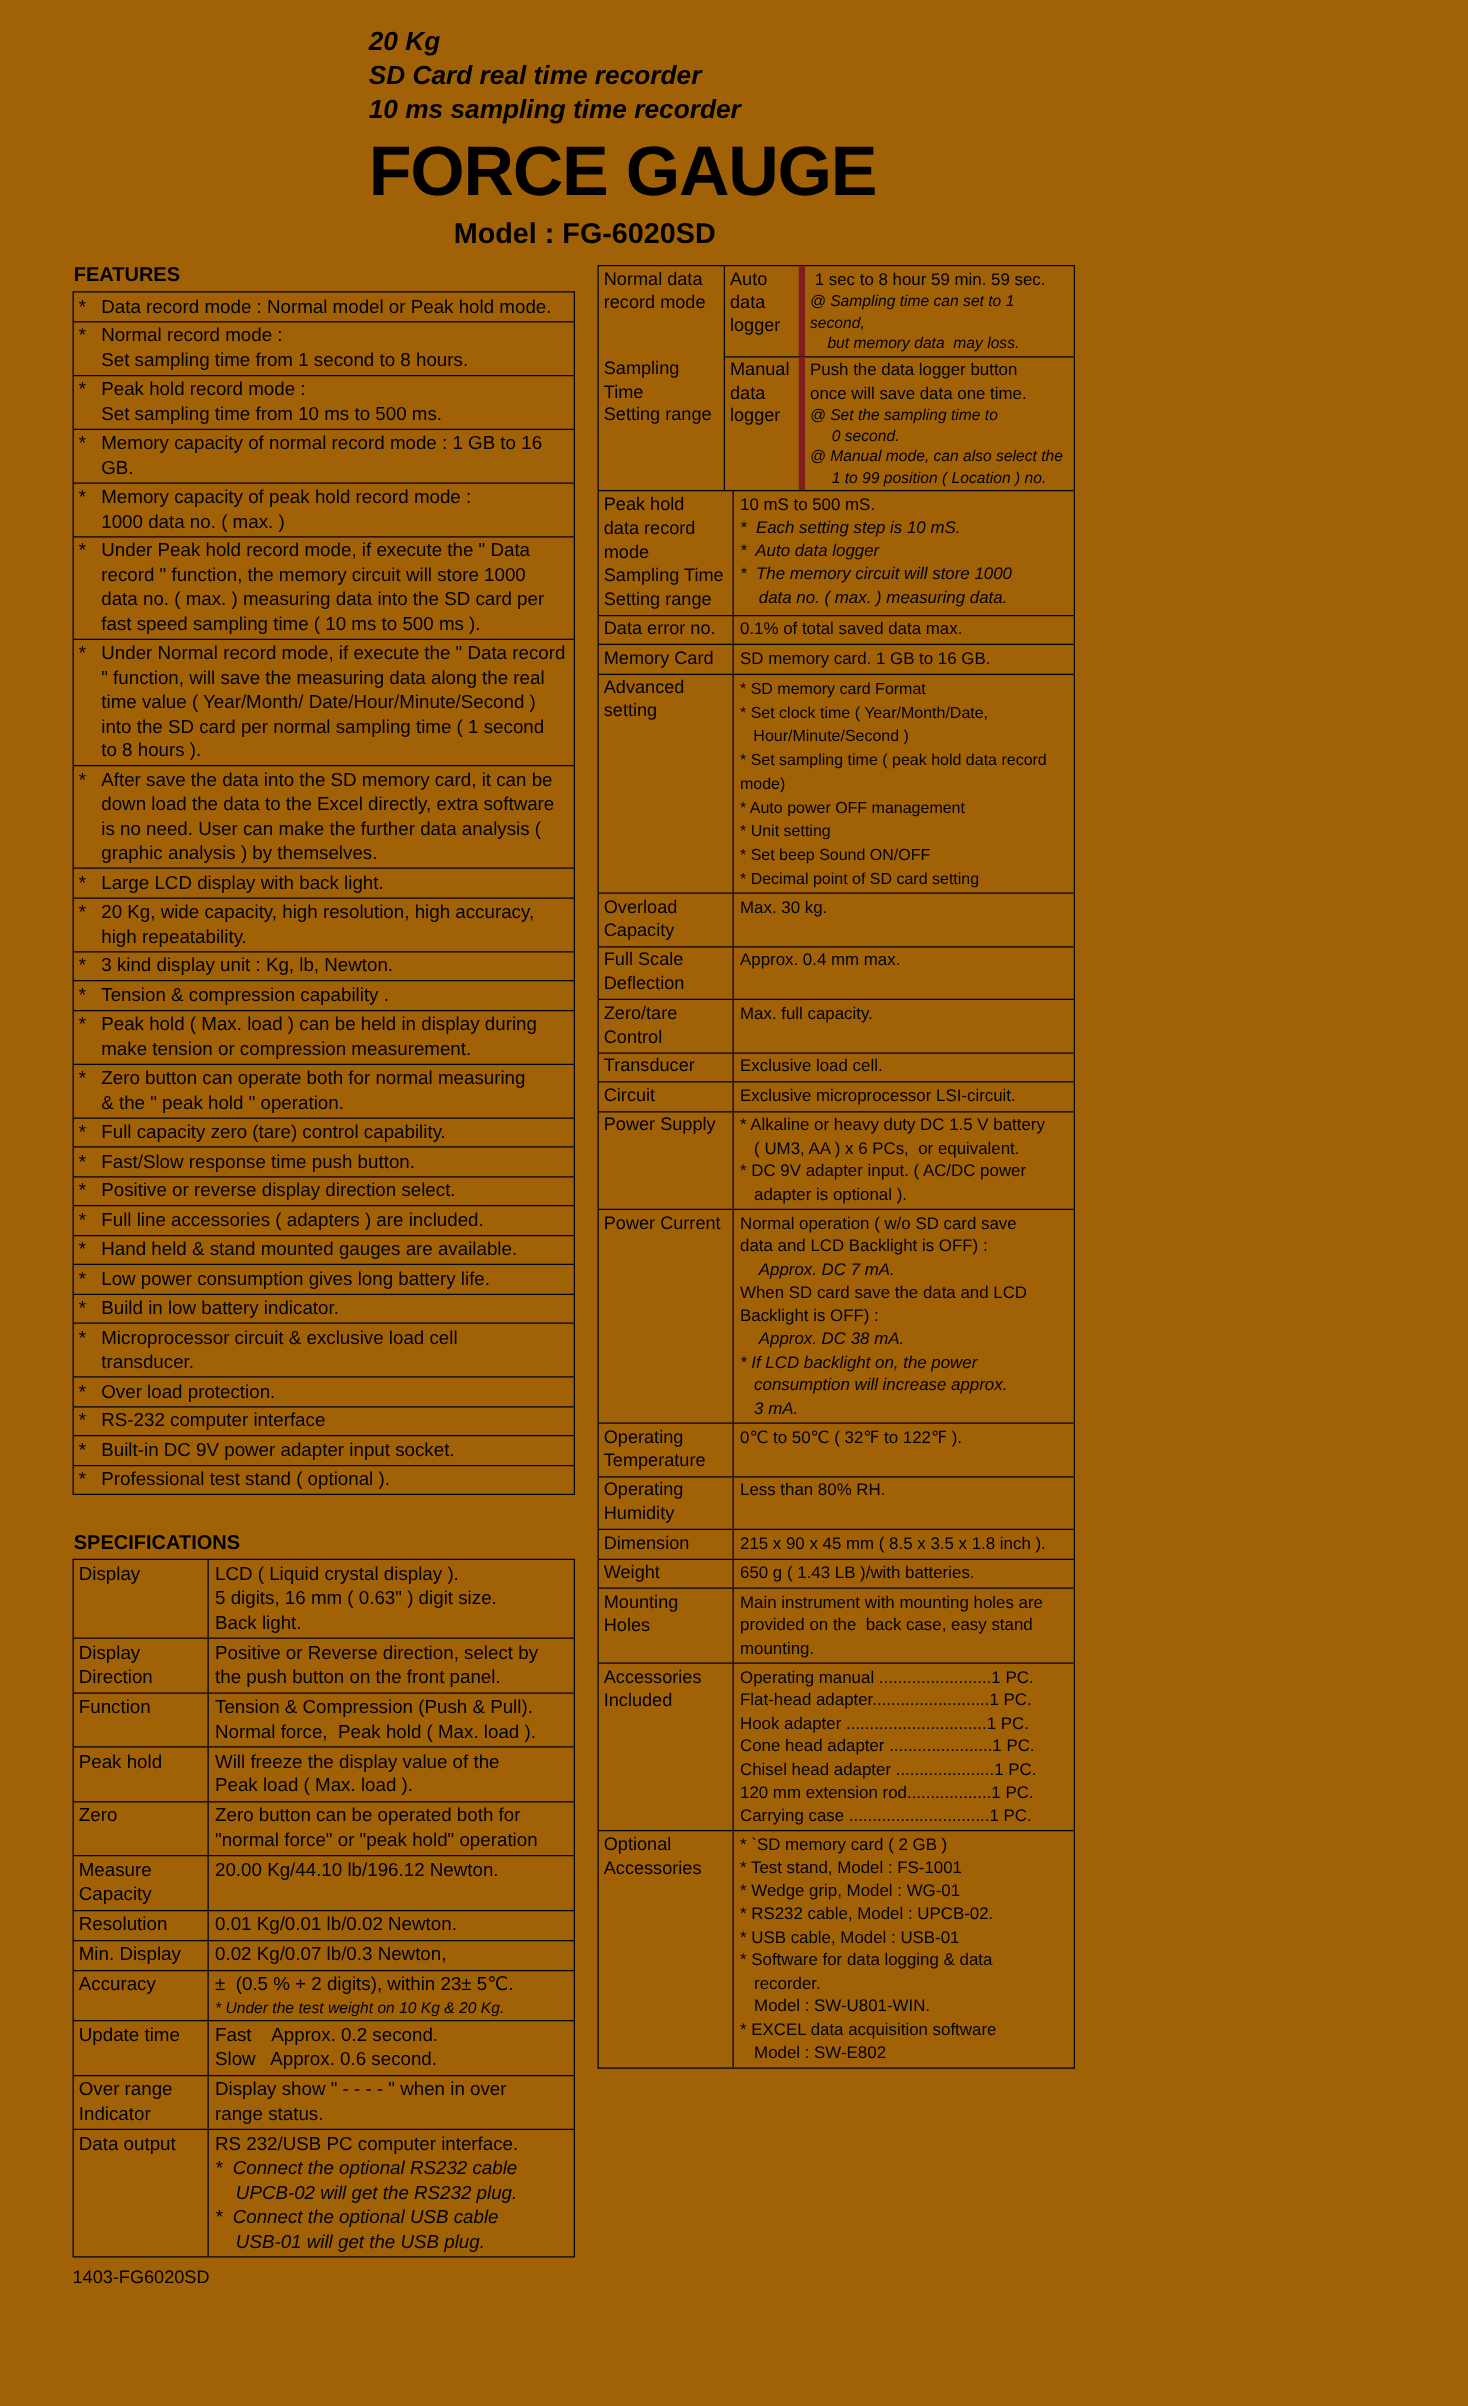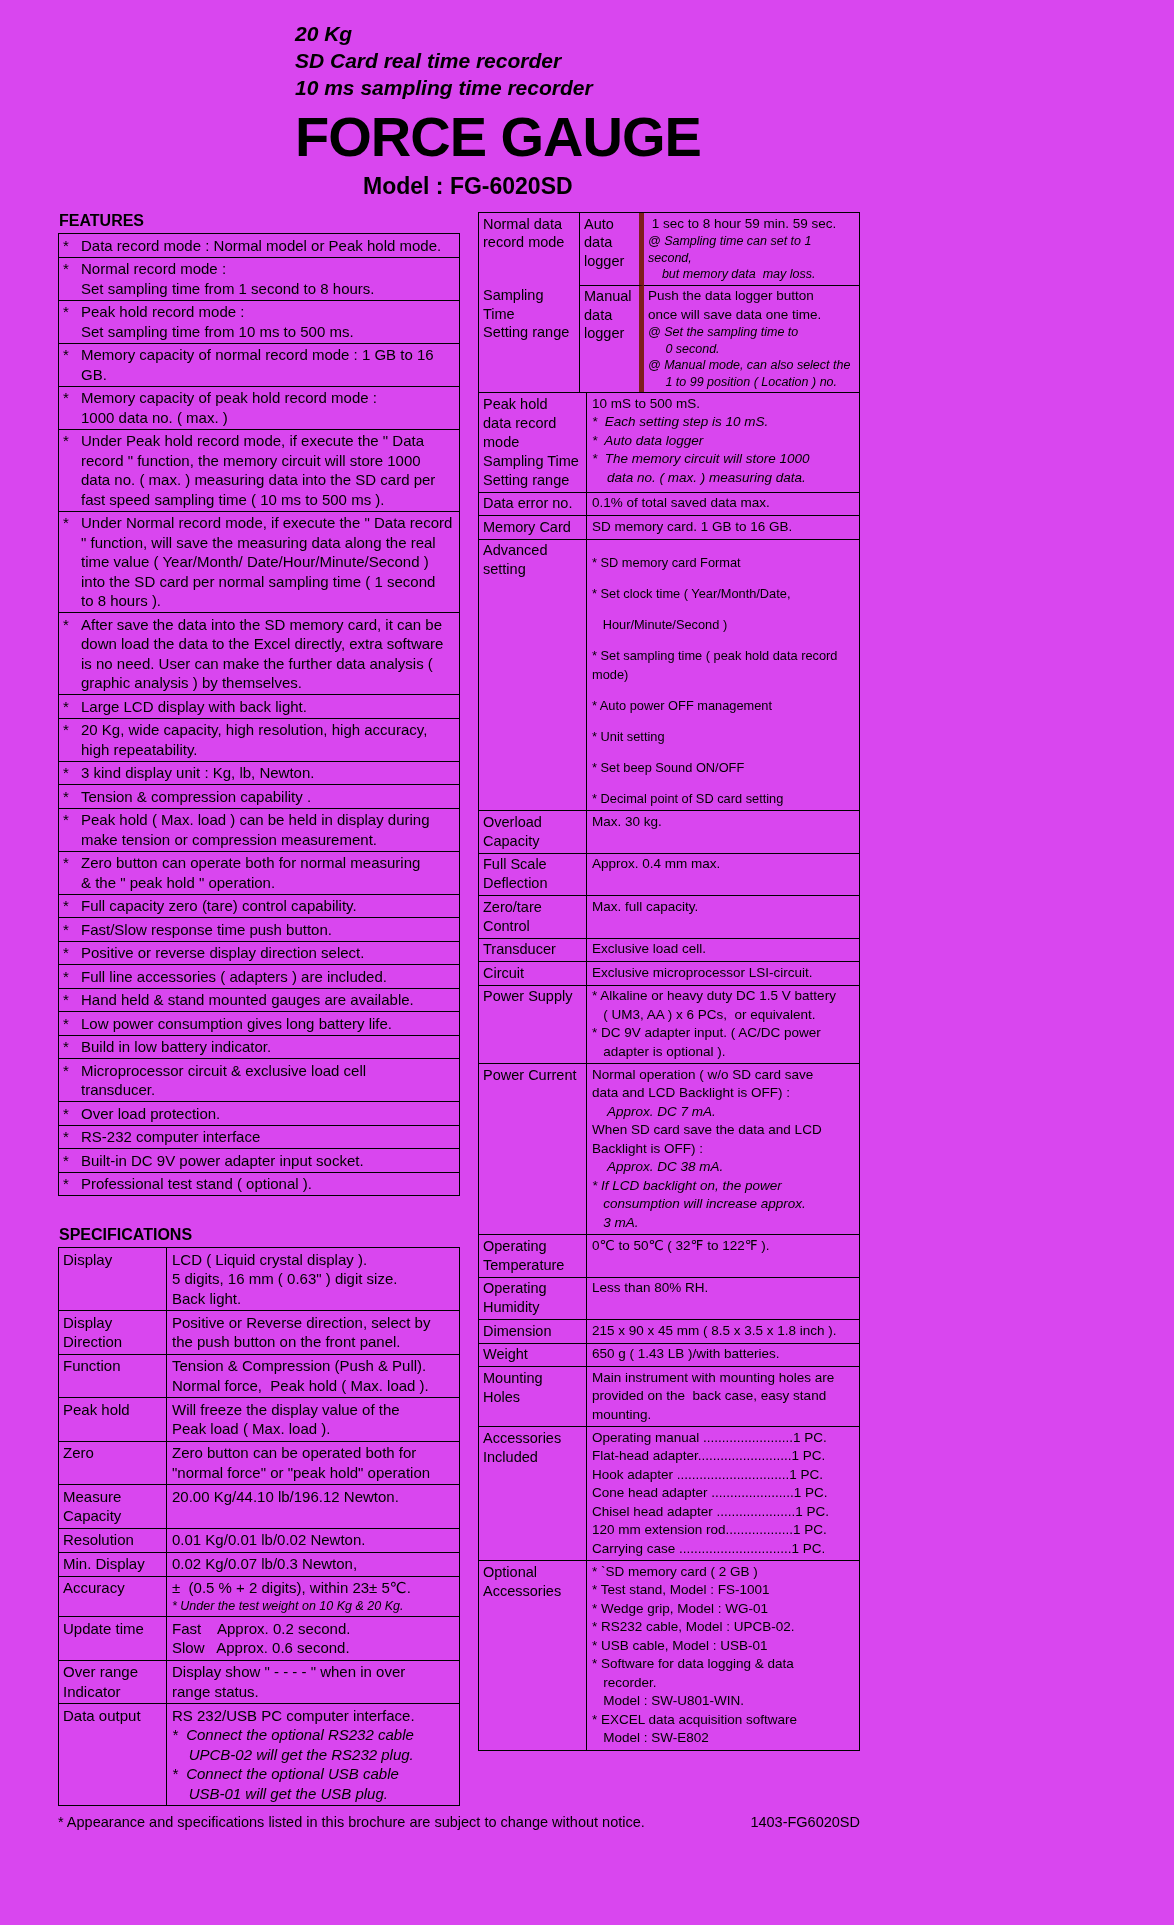--- a/index.html
+++ b/index.html
@@ -1,16 +1,16 @@
 <!DOCTYPE html>
 <html><head>
 <meta charset="utf-8">
 <style>
   html,body{margin:0;padding:0;background:#fff;}
-  .page{position:relative;width:1174px;min-height:1925px;background:#d946ef;color:#000;
+  .page{position:relative;width:1174px;min-height:1925px;background:#a16207;color:#000;
         font-family:"Liberation Sans","DejaVu Sans",sans-serif;}
   
   .header{padding-top:20px;margin-left:295px;}
   .tagline .ln{font-weight:bold;font-style:italic;font-size:21px;line-height:27px;white-space:pre-wrap;}
   .title{font-size:56px;font-weight:bold;letter-spacing:-1px;line-height:60px;margin-top:6px;}
   .model{font-size:23px;font-weight:bold;margin-top:6px;margin-left:68px;}
   
   .cols{display:flex;margin-left:58px;margin-top:12px;width:802px;gap:18px;align-items:flex-start;}
   .leftcol{width:402px;flex:none;}
   .rightcol{width:382px;flex:none;}
@@ -24,21 +24,21 @@
   .ftext{white-space:pre-wrap;flex:1;}
   
   .srow{display:flex;border-top:1px solid #000;}
   .spect > div:first-of-type{border-top:none;}
   .sterm{width:101px;flex:none;border-right:1px solid #000;padding:1.5px 2px 2px 4px;
          white-space:pre-wrap;font-size:15px;line-height:19.5px;}
   .sval{flex:1;padding:1.5px 2px 2px 5px;font-size:15px;line-height:19.5px;}
   .ln{white-space:pre-wrap;}
   .it{font-family:Liberation Sans, sans-serif;font-style:italic;}
   .sm{font-size:12.5px;line-height:16.5px;}
-  .md{font-size:12.8px;line-height:19px;margin-top:12px;}
+  .md{font-size:12.8px;line-height:19px;}
   
   .rtable .srow{border-top:1px solid #000;}
   .rterm{width:101px;flex:none;border-right:1px solid #000;padding:1.5px 2px 2px 4px;
          white-space:pre-wrap;font-size:14.5px;line-height:19px;}
   .rval{flex:1;padding:1.5px 2px 2px 5px;font-size:13.5px;line-height:18.5px;}
   
   .r1{display:grid;grid-template-columns:101px 64px 1fr;}
   .r1 .c{padding:1.5px 2px 2px 4px;font-size:14.5px;line-height:18.5px;white-space:pre-wrap;}
   .r1 .lab{border-right:1px solid #000;}
   .r1 .sub{border-right:5px solid #7f1d1d;}
@@ -521,17 +521,16 @@
               </div>
             </div>
           </div>
 
       </div>
     </div>
 
   </div>
 
   <div class="footer">
-    <div class="note">* Appearance and specifications listed in this brochure are subject to change without notice.</div>
     <div class="code">1403-FG6020SD</div>
   </div>
 
 </div>
 
 </body></html>

